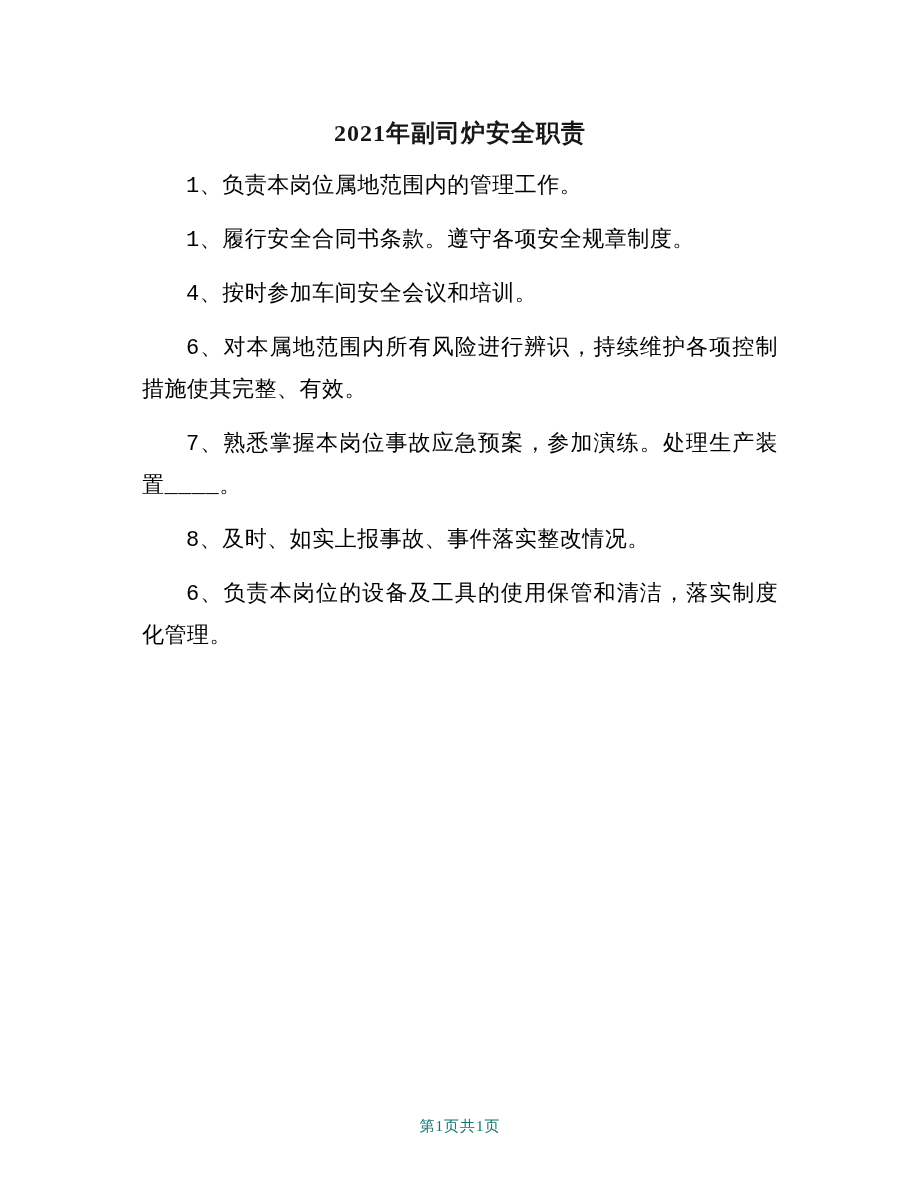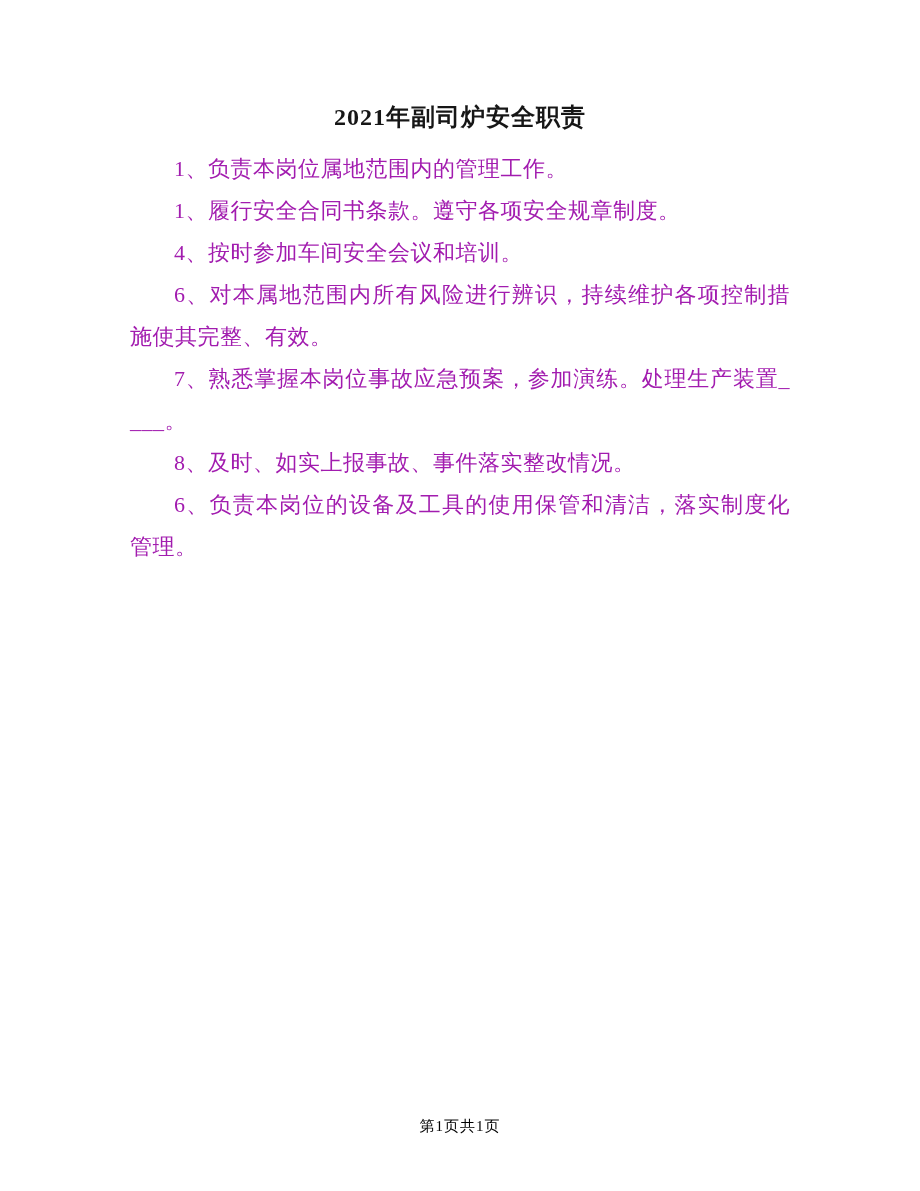--- a/index.html
+++ b/index.html
@@ -17,47 +17,48 @@
     overflow: hidden;
     box-sizing: border-box;
   }
   .content {
     position: absolute;
     left: 130px;
     top: 96px;
     width: 660px;
   }
   .title {
-    margin: 0 0 10px 0;
+    margin: 16px 0 10px 0;
     font-size: 24px;
     font-weight: bold;
     line-height: 42px;
     text-align: center;
     letter-spacing: 1px;
     color: #161616;
   }
   .para {
-    margin: 0;
+    margin: 12px;
     font-size: 22px;
     line-height: 42px;
     text-indent: 2em;
     text-align: justify;
     letter-spacing: 0.5px;
-    color: #a21caf;
+    color: #000000;
     word-break: break-all;
+    font-family: Liberation Mono, monospace;
   }
   .footer {
     position: absolute;
     left: 0;
     right: 0;
     top: 1116px;
     text-align: center;
     font-size: 15px;
     line-height: 20px;
-    color: #000000;
+    color: #0f766e;
     letter-spacing: 1px;
   }
 </style>
 </head>
 <body>
 
 <div class="page">
   <div class="content">
     <h1 class="title">2021年副司炉安全职责</h1>
     <div id="paragraphs">

